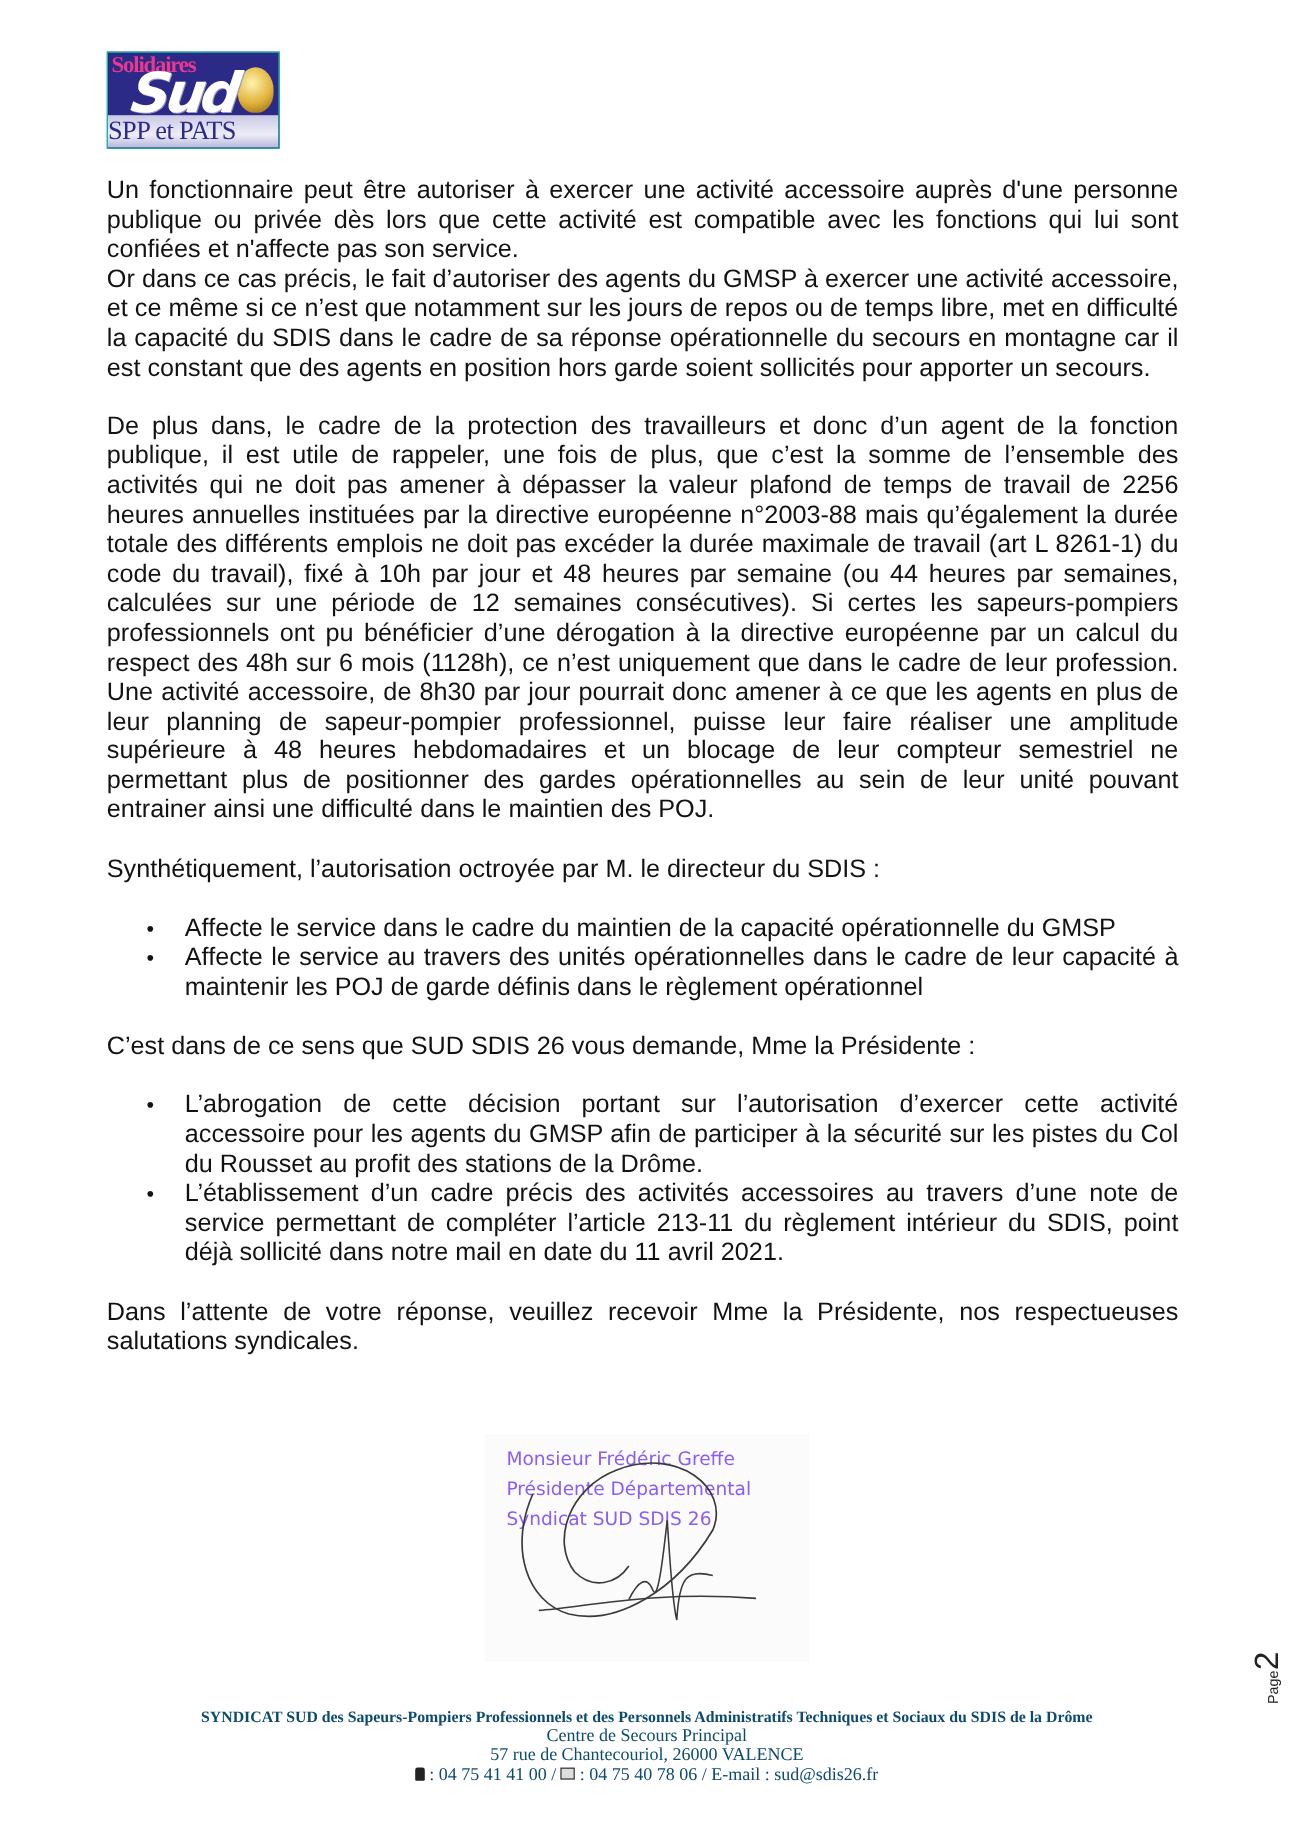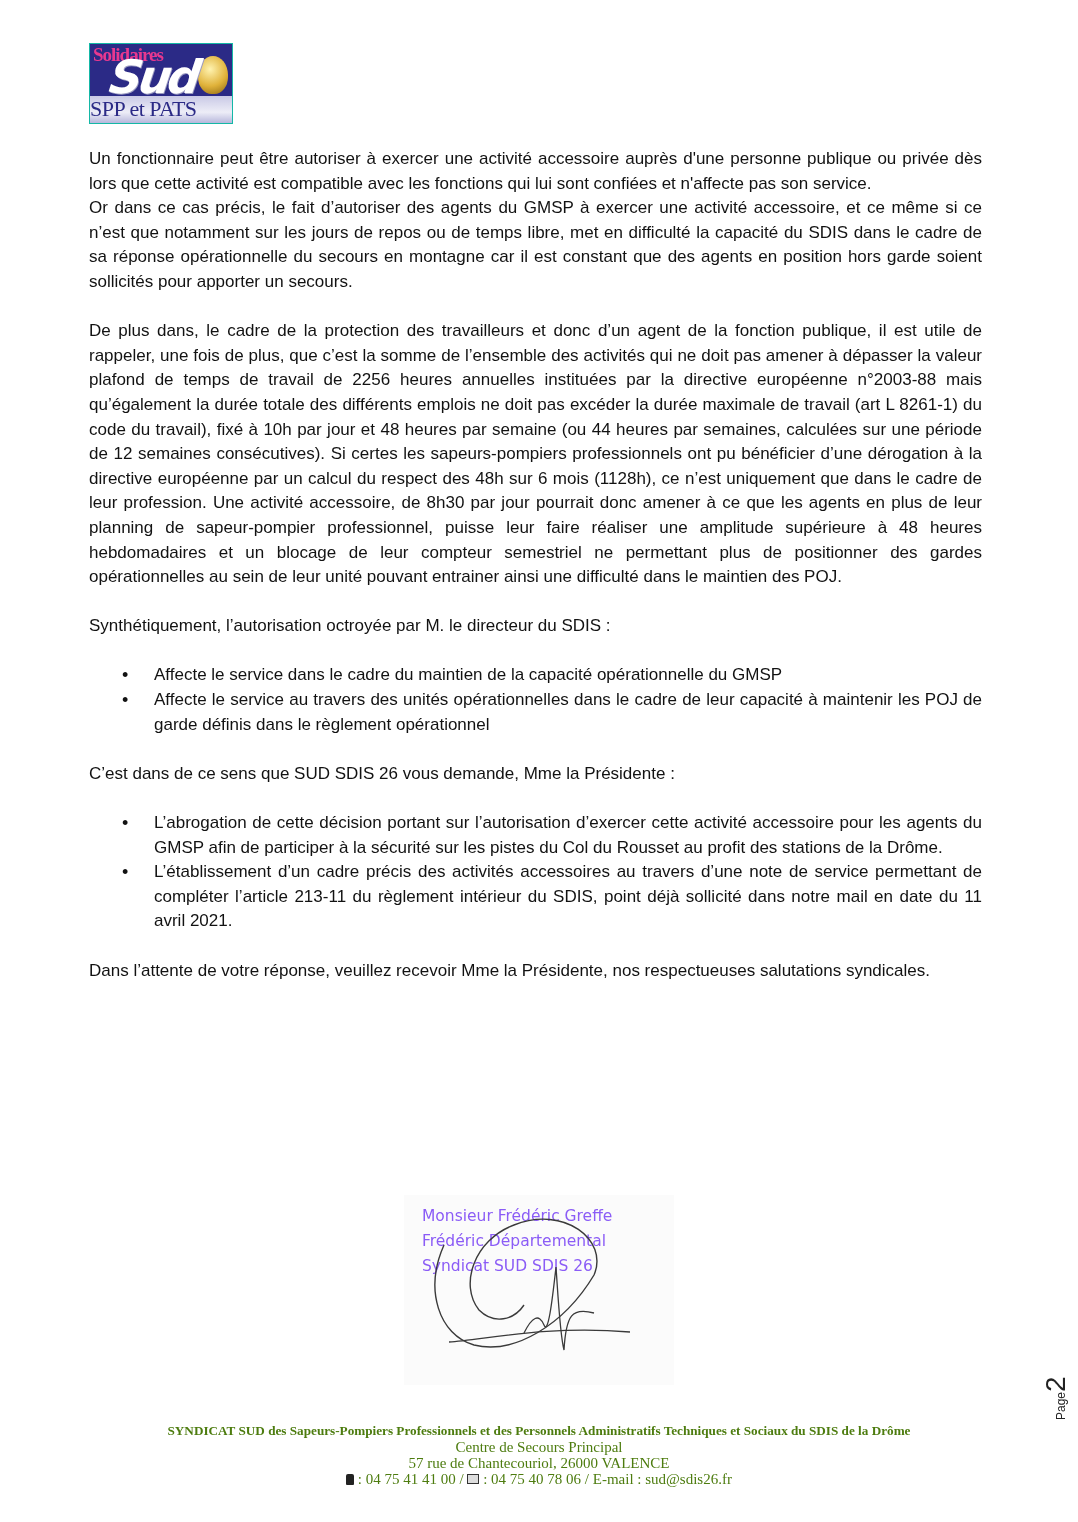--- a/index.html
+++ b/index.html
@@ -12,42 +12,42 @@
   .logo .sud { position: absolute; left: 20px; top: 6px; font-family: "DejaVu Sans", sans-serif;
           font-weight: bold; font-style: italic; font-size: 46px; color: #ffffff; letter-spacing: -4px;
           transform: skewX(-8deg); text-shadow: 1px 1px 0 #9a9ac0; }
   .logo .helmet { position: absolute; right: 4px; top: 12px; width: 30px; height: 38px;
           border-radius: 50% 50% 45% 45%; background: radial-gradient(circle at 40% 35%, #fff3b0, #e0b23a 55%, #8a6410); }
   .logo .band { position: absolute; left: 0; right: 0; bottom: 0; height: 27px;
           background: linear-gradient(#c9c9e6, #ededf7 60%, #b8b8dc); }
   .logo .spp { position: absolute; left: 0; right: 0; bottom: 1px; 
           font-family: "Liberation Serif", serif; font-size: 22px; color: #2b2a86; letter-spacing: -0.5px; }
 
-  .body-text { position: absolute; left: 89px; width: 893px; font-size: 17px; line-height: 24.6px;
+  .body-text { position: absolute; left: 89px; width: 893px; font-size: 21px; line-height: 24.6px;
           font-family: "Liberation Sans", sans-serif; color: #121212; }
   .body-text p { margin: 0; text-align: justify; }
   .body-text .gap { height: 24.6px; }
   .body-text ul { margin: 0; padding: 0; list-style: none; }
   .body-text li { position: relative; padding-left: 65px; text-align: justify; }
   .body-text li::before { content: "\2022"; position: absolute; left: 33px; top: 0; font-size: 18px; }
 
   .sig-block { position: absolute; left: 404px; top: 1195px; width: 270px; height: 190px;
           background: #fbfbfb; }
   .sig-line { position: absolute; left: 18px; font-family: "DejaVu Sans", sans-serif; font-size: 15.5px;
           color: #8b5cf6; white-space: nowrap; }
   .sig-svg { position: absolute; left: 0; top: 0; }
 
   .page-num { position: absolute; left: 1040px; top: 1360px; width: 30px; height: 60px; }
   .page-num .inner { position: absolute; left: 0; top: 60px; transform: rotate(-90deg); transform-origin: 0 0;
           white-space: nowrap; color: #222; font-family: "Liberation Sans", sans-serif; }
   .page-num .lbl { font-size: 12px; }
   .page-num .num { font-size: 28px; }
 
   .footer { position: absolute; left: 0; width: 1078px; text-align: center;
-          font-family: "Liberation Serif", serif; color: #4d7c0f; }
+          font-family: "Liberation Serif", serif; color: #0c4a6e; }
   .footer .org { font-weight: bold; font-size: 13.2px; }
   .footer .line { font-size: 15px; line-height: 16px; }
   .icon-phone { display: inline-block; width: 8px; height: 11px; background: #222; border-radius: 2px 2px 1px 1px;
           vertical-align: -1px; }
   .icon-fax { display: inline-block; width: 10px; height: 8px; border: 1px solid #333; background: #ddd;
           vertical-align: 0px; position: relative; }
 </style>
 </head>
 <body>
 
@@ -77,21 +77,21 @@
   <ul>
     <li>L’abrogation de cette décision portant sur l’autorisation d’exercer cette activité accessoire pour les agents du GMSP afin de participer à la sécurité sur les pistes du Col du Rousset au profit des stations de la Drôme.</li>
     <li>L’établissement d’un cadre précis des activités accessoires au travers d’une note de service permettant de compléter l’article 213-11 du règlement intérieur du SDIS, point déjà sollicité dans notre mail en date du 11 avril 2021.</li>
   </ul>
   <div class="gap"></div>
   <p>Dans l’attente de votre réponse, veuillez recevoir Mme la Présidente, nos respectueuses salutations syndicales.</p>
 </div>
 
 <div class="sig-block">
   <span class="sig-line" style="top:12px;">Monsieur Frédéric Greffe</span>
-  <span class="sig-line" style="top:37px;">Frédéric Départemental</span>
+  <span class="sig-line" style="top:37px;">Présidente Départemental</span>
   <span class="sig-line" style="top:62px;">Syndicat SUD SDIS 26</span>
   <svg class="sig-svg" width="270" height="190" viewBox="0 0 270 190">
     <path d="M40,50 C20,95 35,140 70,150 C110,160 160,130 190,80 C205,45 160,10 110,30 C70,45 55,90 75,115 C90,130 110,125 120,110" fill="none" stroke="#3a3a3a" stroke-width="1.4"></path>
     <path d="M45,147 C80,145 140,130 226,137" fill="none" stroke="#3a3a3a" stroke-width="1.3"></path>
     <path d="M120,138 C128,122 135,118 140,130 C144,140 148,108 152,72 C154,100 156,140 160,155 C162,120 168,112 190,118" fill="none" stroke="#3a3a3a" stroke-width="1.3"></path>
   </svg>
 </div>
 
 <div class="page-num">
   <div class="inner">

